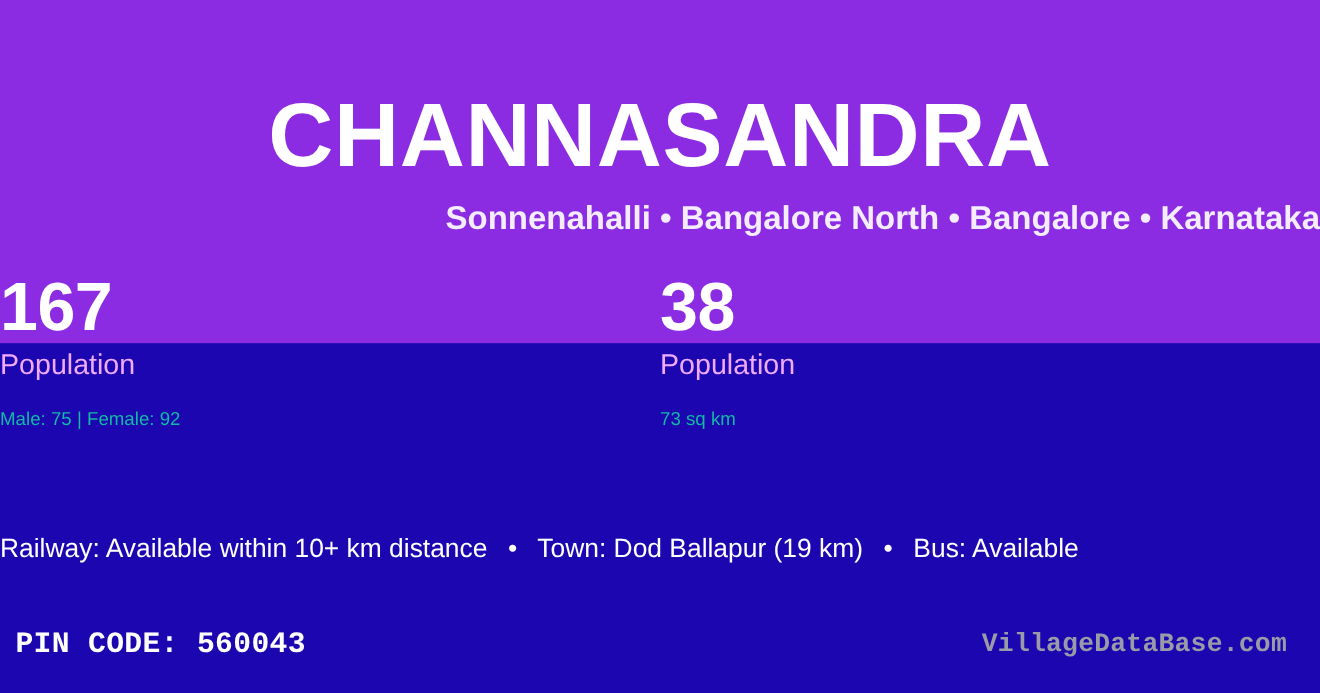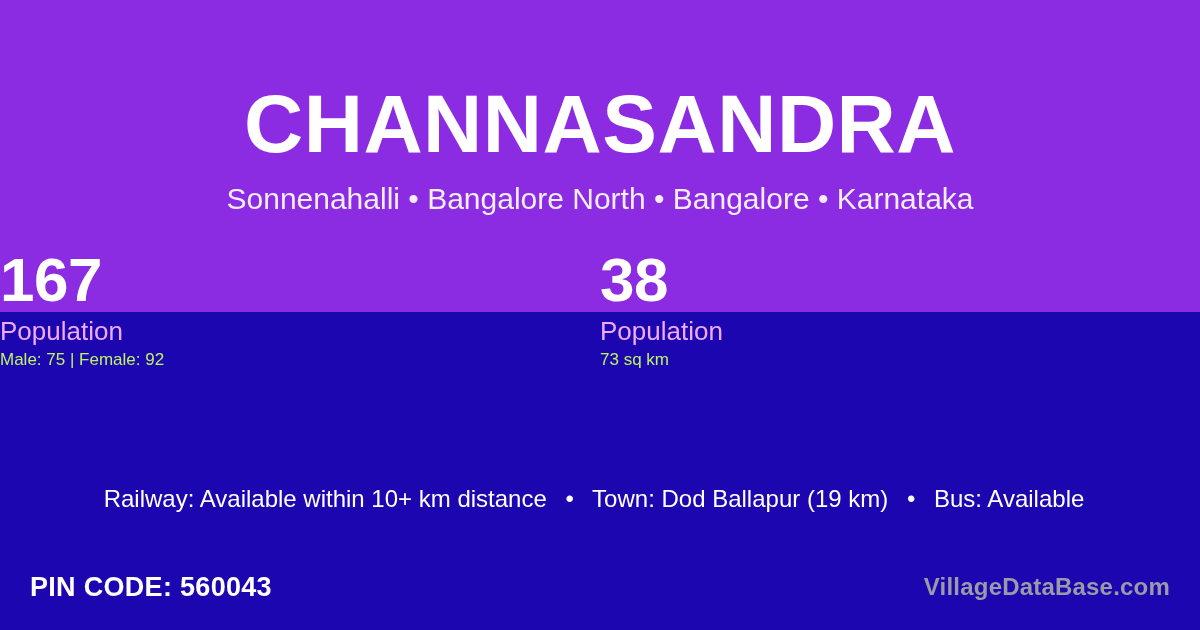--- a/index.html
+++ b/index.html
@@ -45,24 +45,24 @@
     letter-spacing: 0.5px;
     color: #ffffff;
     white-space: nowrap;
   }
 
   #location-breadcrumb {
     position: absolute;
     left: 0;
     top: 180px;
     width: 1200px;
-    text-align: center;
+    text-align: right;
     font-size: 30px;
     line-height: 38px;
-    font-weight: 400;
+    font-weight: 700;
     color: #f4ecff;
     white-space: nowrap;
   }
 
   
   #stats-row {
     position: absolute;
     left: 0;
     top: 248px;
     width: 1200px;
@@ -90,34 +90,34 @@
     display: block;
     margin-top: 4px;
     font-size: 26px;
     line-height: 30px;
     font-weight: 400;
     color: #f0abfc;
   }
 
   .stat-detail {
     display: block;
-    margin-top: 4px;
+    margin-top: 25px;
     font-size: 17px;
     line-height: 20px;
     font-weight: 400;
-    color: #bef264;
+    color: #14b8a6;
   }
 
   
   #infrastructure-row {
     position: absolute;
     left: 0;
     top: 483px;
     width: 1188px;
-    text-align: center;
+    text-align: left;
     font-size: 24px;
     line-height: 32px;
     color: #ffffff;
     white-space: nowrap;
   }
 
   #infrastructure-row .infra-item { display: inline; }
 
   #infrastructure-row .infra-sep {
     display: inline;
@@ -128,21 +128,22 @@
   
   #footer-bar {
     position: absolute;
     left: 0;
     bottom: 0;
     width: 1200px;
     height: 72px;
     display: flex;
     align-items: center;
     justify-content: space-between;
-    padding: 0 30px 14px 30px;
+    padding: 0 30px 14px 14px;
+    font-family: Liberation Mono, monospace;
   }
 
   #pin-code {
     font-size: 27px;
     line-height: 32px;
     font-weight: 700;
     color: #ffffff;
     letter-spacing: 0.3px;
     white-space: nowrap;
   }

